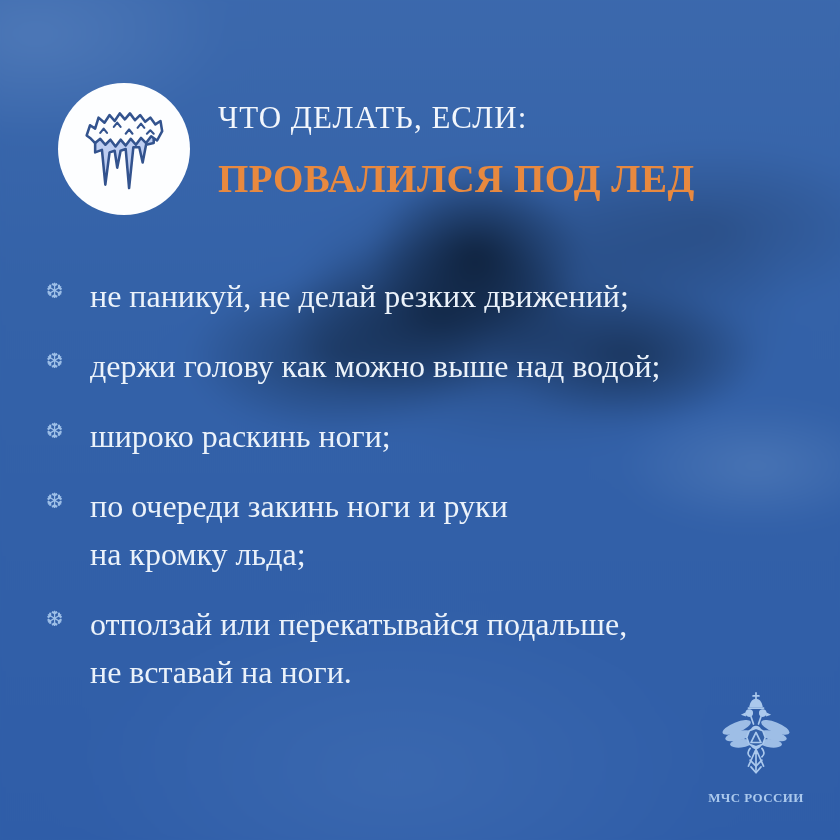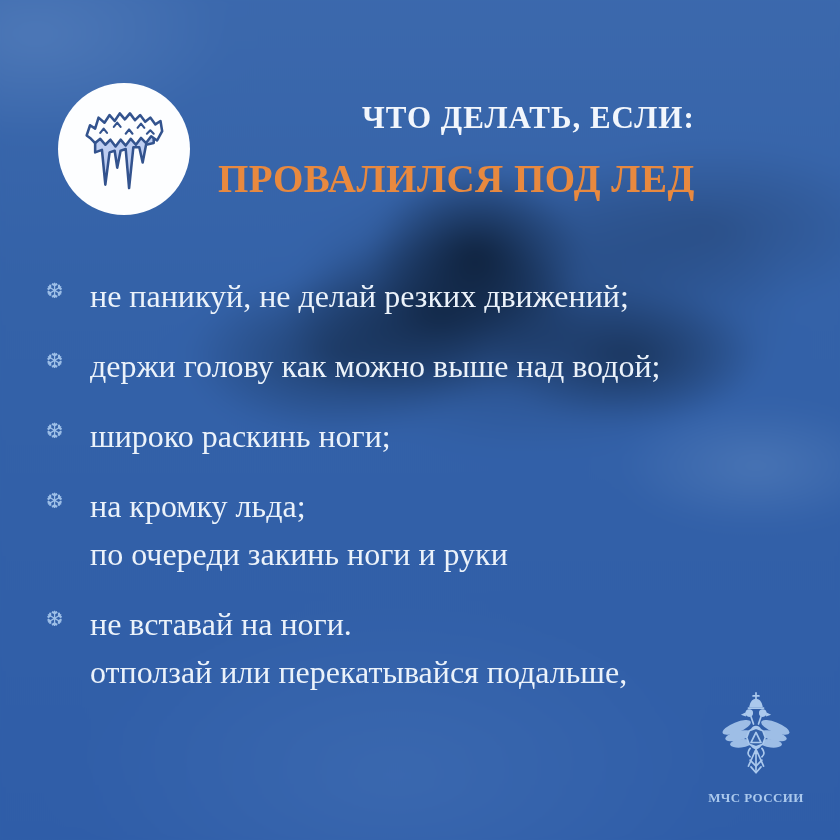--- a/index.html
+++ b/index.html
@@ -28,21 +28,21 @@
   .content{position:absolute;inset:0;}
 
   
   .badge-circle{
     position:absolute;left:58px;top:83px;width:132px;height:132px;
     background:#fdfeff;border-radius:50%;
   }
   .badge-circle svg{position:absolute;inset:10px;}
   .titles{position:absolute;left:218px;top:102px;line-height:1;}
   .title-line1{
-    font-weight:bold;font-size:31px;letter-spacing:1px;color:#f2f6fc;text-align:right;
+    font-weight:normal;font-size:31px;letter-spacing:1px;color:#f2f6fc;
   }
   .title-line2{
     font-weight:bold;font-size:39px;letter-spacing:.5px;color:#e8893f;
     margin-top:26px;
   }
 
   
   .advice-list{position:absolute;left:46px;top:272px;width:764px;}
   .advice-item{
     display:flex;align-items:flex-start;
@@ -122,30 +122,30 @@
         <span class="bullet">❆</span>
         <span class="advice-lines">
           <div class="advice-line">широко раскинь ноги;</div>
           <div class="advice-line"></div>
         </span>
       </div>
 
       <div class="advice-item">
         <span class="bullet">❆</span>
         <span class="advice-lines">
+          <div class="advice-line">по очереди закинь ноги и руки</div>
           <div class="advice-line">на кромку льда;</div>
-          <div class="advice-line">по очереди закинь ноги и руки</div>
         </span>
       </div>
 
       <div class="advice-item">
         <span class="bullet">❆</span>
         <span class="advice-lines">
+          <div class="advice-line">отползай или перекатывайся подальше,</div>
           <div class="advice-line">не вставай на ноги.</div>
-          <div class="advice-line">отползай или перекатывайся подальше,</div>
         </span>
       </div>
 
     </div>
 
     <div class="agency">
       <svg width="84" height="96" viewBox="0 0 100 114">
         <g stroke="#abc9ed" stroke-width="2" fill="none" stroke-linecap="round" stroke-linejoin="round">
 
           <path d="M50,1 L50,8 M46.5,4.5 L53.5,4.5"></path>

